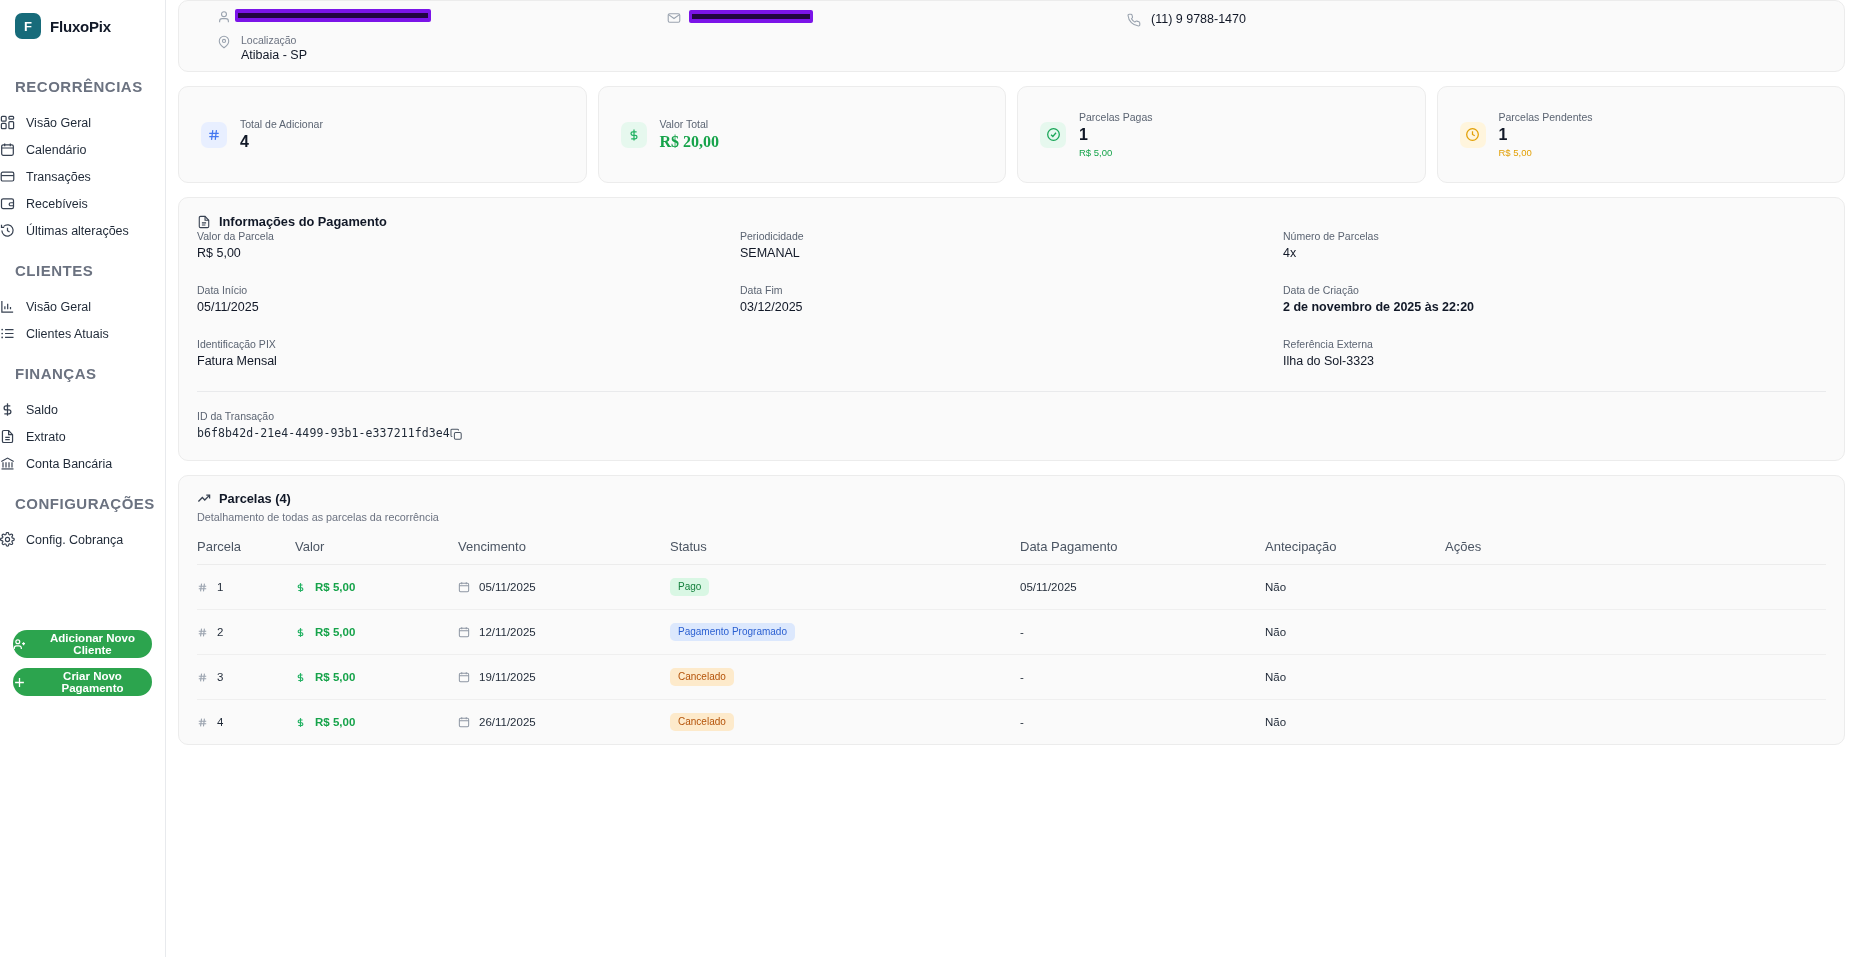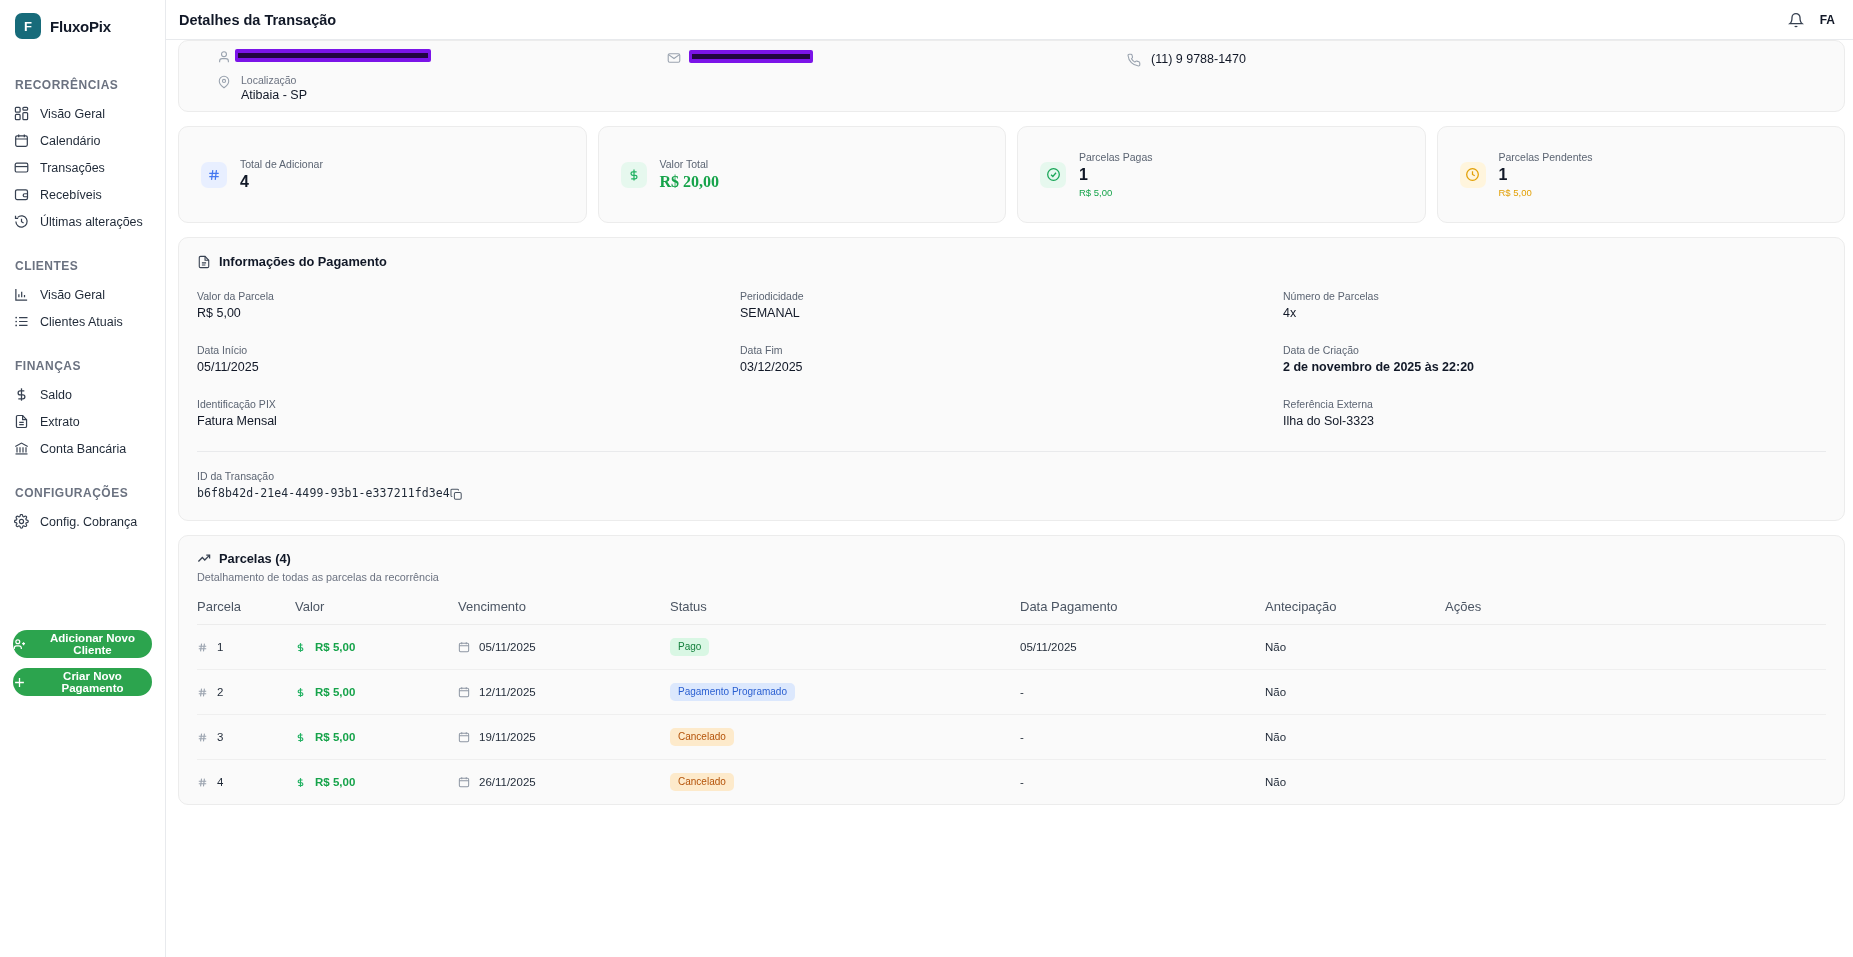--- a/index.html
+++ b/index.html
@@ -24,27 +24,27 @@
   .brand-logo {
     width: 26px; height: 26px; border-radius: 7px;
     background: #176b7a;
     color: #ffffff; font-weight: bold; font-size: 13px;
     display: flex; align-items: center; justify-content: center;
   }
   .brand-name { font-size: 15px; font-weight: bold; color: #111827; letter-spacing: -0.2px; }
 
   .nav { padding-top: 26px; }
   .nav-section {
-    font-size: 12px; font-weight: bold; color: #6b7280;
+    font-size: 15px; font-weight: bold; color: #6b7280;
     letter-spacing: 0.5px; padding: 0 0 8px 15px;
   }
   .nav-section.spaced { padding-top: 24px; }
   .nav-item {
-    display: flex; align-items: center; gap: 11px;
-    height: 27px; padding-left: 14px;
+    display: flex; align-items: flex-end; gap: 11px;
+    height: 27px; 
     font-size: 12.5px; color: #1f2937; cursor: pointer;
   }
   .nav-item .ico { width: 15px; height: 15px; flex: 0 0 15px; display:block; color:#374151; }
   .nav-item .ico svg { display:block; }
 
   .side-actions {
     position: absolute; left: 0; right: 0; top: 630px;
     padding: 0 13px; display: flex; flex-direction: column; gap: 10px;
   }
   .btn-green {
@@ -114,21 +114,21 @@
   .ic-gcheck { background: #e6f8ee; color: #18a657; }
   .ic-amber { background: #fff5dd; color: #e2a006; }
 
   
   .pay-card { margin-top: 14px; padding: 16px 18px 20px 18px; }
   .card-head { display: flex; align-items: center; gap: 8px; }
   .card-head .ico { width: 14px; height: 14px; color: #374151; display:block; }
   .card-title { font-size: 12.8px; font-weight: bold; color: #111827; }
   .pay-grid {
     display: grid; grid-template-columns: repeat(3, 1fr);
-    row-gap: 21px; margin-top: 20px;
+    row-gap: 21px; 
   }
   .field-label { font-size: 10.5px; color: #5b6472; line-height: 15px; }
   .field-value { font-size: 12.5px; color: #111827; line-height: 18px; }
   .field-value.bold { font-weight: bold; }
   .divider { height: 1px; background: #e9eaec; margin: 21px 0 0 0; }
   .txid-wrap { margin-top: 17px; }
   .txid-row { display: flex; align-items: center; margin-top: 2px; }
   .txid { font-family: "DejaVu Sans Mono", monospace; font-size: 11.5px; color: #1f2937; letter-spacing: 0.1px; }
   .copy-ico { width: 13px; height: 13px; color: #4b5563; cursor: pointer; display:block; }
 
@@ -305,30 +305,20 @@
         <span class="ico"><svg viewBox="0 0 16 16" width="13" height="13" fill="none" stroke="currentColor" stroke-width="1.6">
               <path d="M8 2.6v10.8M2.6 8h10.8"></path>
             </svg></span>
         <span>Criar Novo Pagamento</span>
       </button>
     </div>
   </aside>
 
   <section class="main">
 
-    <header class="topbar">
-      <div class="topbar-title">Detalhes da Transação</div>
-      <div class="topbar-right">
-        <span class="bell"><svg viewBox="0 0 16 16" width="16" height="16" fill="none" stroke="currentColor" stroke-width="1.3">
-              <path d="M12 5.6a4 4 0 1 0-8 0c0 4.6-2 6-2 6h12s-2-1.4-2-6"></path>
-              <path d="M9.2 14a1.4 1.4 0 0 1-2.4 0"></path>
-            </svg></span>
-        <span class="user-chip">FA</span>
-      </div>
-    </header>
 
     <div class="content">
 
       <div class="card contact-card">
         <div class="contact-grid">
           <div class="contact-col">
             <span class="cc-ico" style="position:absolute;left:20px;top:7px;"><svg viewBox="0 0 16 16" width="14" height="14" fill="none" stroke="currentColor" stroke-width="1.3">
                   <path d="M13 14v-1.4a2.8 2.8 0 0 0-2.8-2.8H5.8A2.8 2.8 0 0 0 3 12.6V14"></path>
                   <circle cx="8" cy="4.8" r="2.8"></circle>
                 </svg></span>

